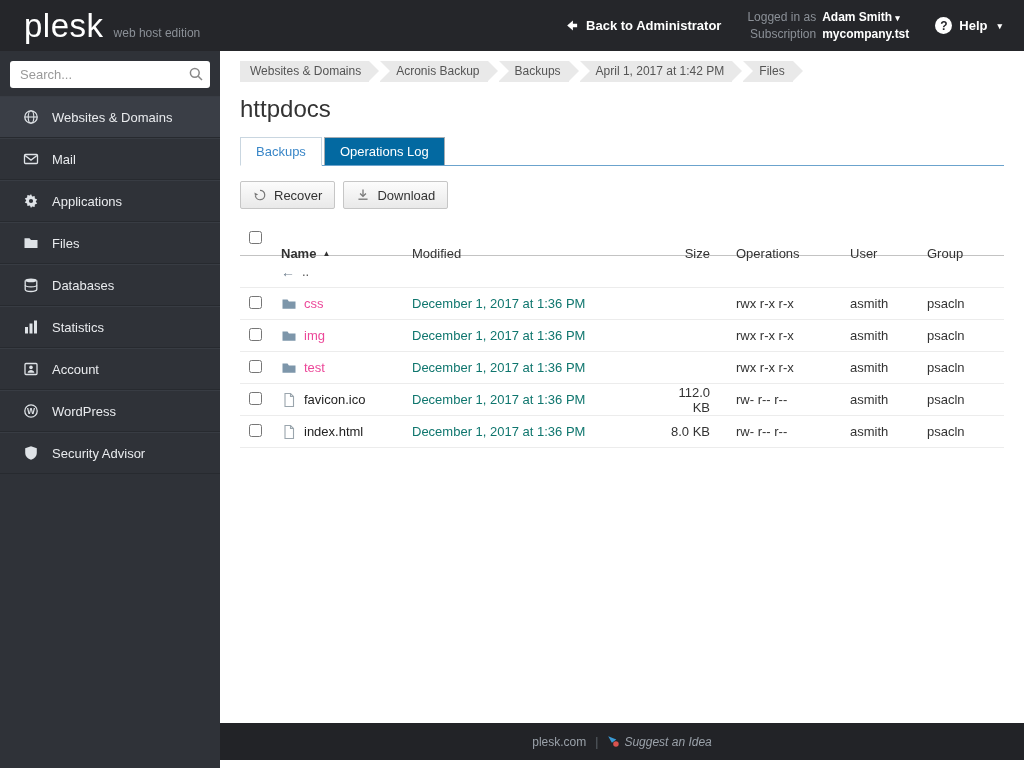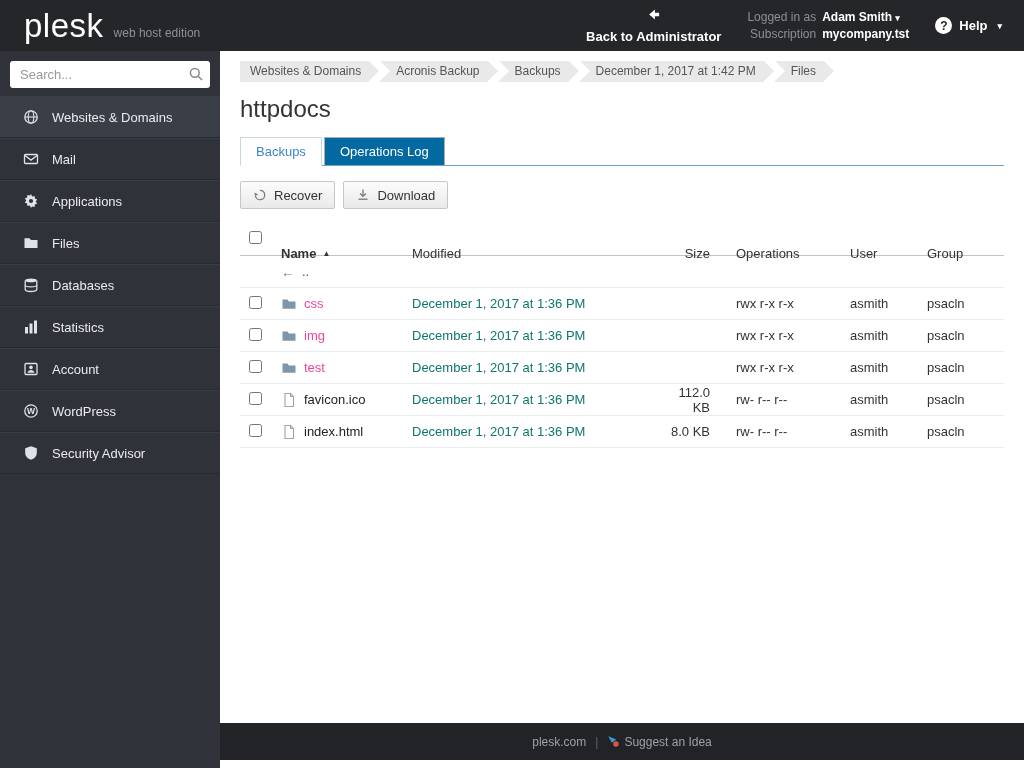--- a/index.html
+++ b/index.html
@@ -6,21 +6,21 @@
   .app{position:relative;width:1024px;height:768px;overflow:hidden;background:#fff;
        font-family:"Liberation Sans",sans-serif;-webkit-font-smoothing:antialiased;}
 
   
   .topbar{position:absolute;top:0;left:0;right:0;height:51px;background:#25262a;
           display:flex;align-items:center;color:#fff;}
   .logo-wrap{display:flex;align-items:baseline;padding-left:24px;}
   .logo-text{font-size:33px;font-weight:400;letter-spacing:.5px;color:#fff;}
   .edition{color:#8b9097;font-size:12px;margin-left:10px;}
   .topbar-right{margin-left:auto;display:flex;align-items:center;gap:26px;padding-right:22px;}
-  .back-link{display:flex;align-items:center;gap:7px;font-weight:bold;font-size:13px;cursor:pointer;flex-direction:column;}
+  .back-link{display:flex;align-items:center;gap:7px;font-weight:bold;font-size:13px;cursor:pointer;}
   .session{display:grid;grid-template-columns:auto auto;column-gap:6px;row-gap:3px;font-size:12px;}
   .session .lbl{color:#8b9097;text-align:right;}
   .session .val{color:#fff;font-weight:bold;cursor:pointer;}
   .caret{font-size:9px;margin-left:3px;color:#fff;}
   .help{display:flex;align-items:center;gap:7px;font-size:13px;font-weight:bold;cursor:pointer;}
   .help-circle{width:17px;height:17px;border-radius:50%;background:#fff;color:#25262a;
                display:flex;align-items:center;justify-content:center;font-size:12px;font-weight:bold;}
 
   
   .sidebar{position:absolute;top:51px;left:0;width:220px;bottom:0;background:#2f3238;}
@@ -82,21 +82,21 @@
   .cell-mod{color:#0f766e;padding-left:8px;}
   .cell-size{text-align:right;padding-right:26px;}
   .up-arrow{font-size:14px;color:#708090;line-height:1;}
   .up-label{color:#555;cursor:pointer;}
 
   
   .footer{position:absolute;left:220px;right:0;bottom:8px;height:37px;background:#222327;
           display:flex;align-items:center;justify-content:center;gap:9px;font-size:12px;color:#8b9198;}
   .flink{color:#9aa1a9;cursor:pointer;}
   .fsep{color:#5d6269;}
-  .suggest{display:flex;align-items:flex-start;gap:4px;}
+  .suggest{display:flex;align-items:flex-start;gap:4px;font-style:italic;}
 </style>
 </head>
 <body>
 
 <div class="app">
 
   <div class="topbar">
     <div class="logo-wrap">
       <span class="logo-text">plesk</span>
       <span class="edition">web host edition</span>
@@ -219,21 +219,21 @@
       <span>Security Advisor</span>
     </div>
   </div>
 
   <div class="main">
 
     <div class="crumbs">
       <span class="crumb">Websites &amp; Domains</span>
       <span class="crumb">Acronis Backup</span>
       <span class="crumb">Backups</span>
-      <span class="crumb">December 1, 2017 at 1:42 PM</span>
+      <span class="crumb">April 1, 2017 at 1:42 PM</span>
       <span class="crumb">Files</span>
     </div>
 
     <div class="page-title">httpdocs</div>
 
     <div class="tabbar">
       <div class="tab active">Backups</div>
       <div class="tab inactive">Operations Log</div>
     </div>
 

